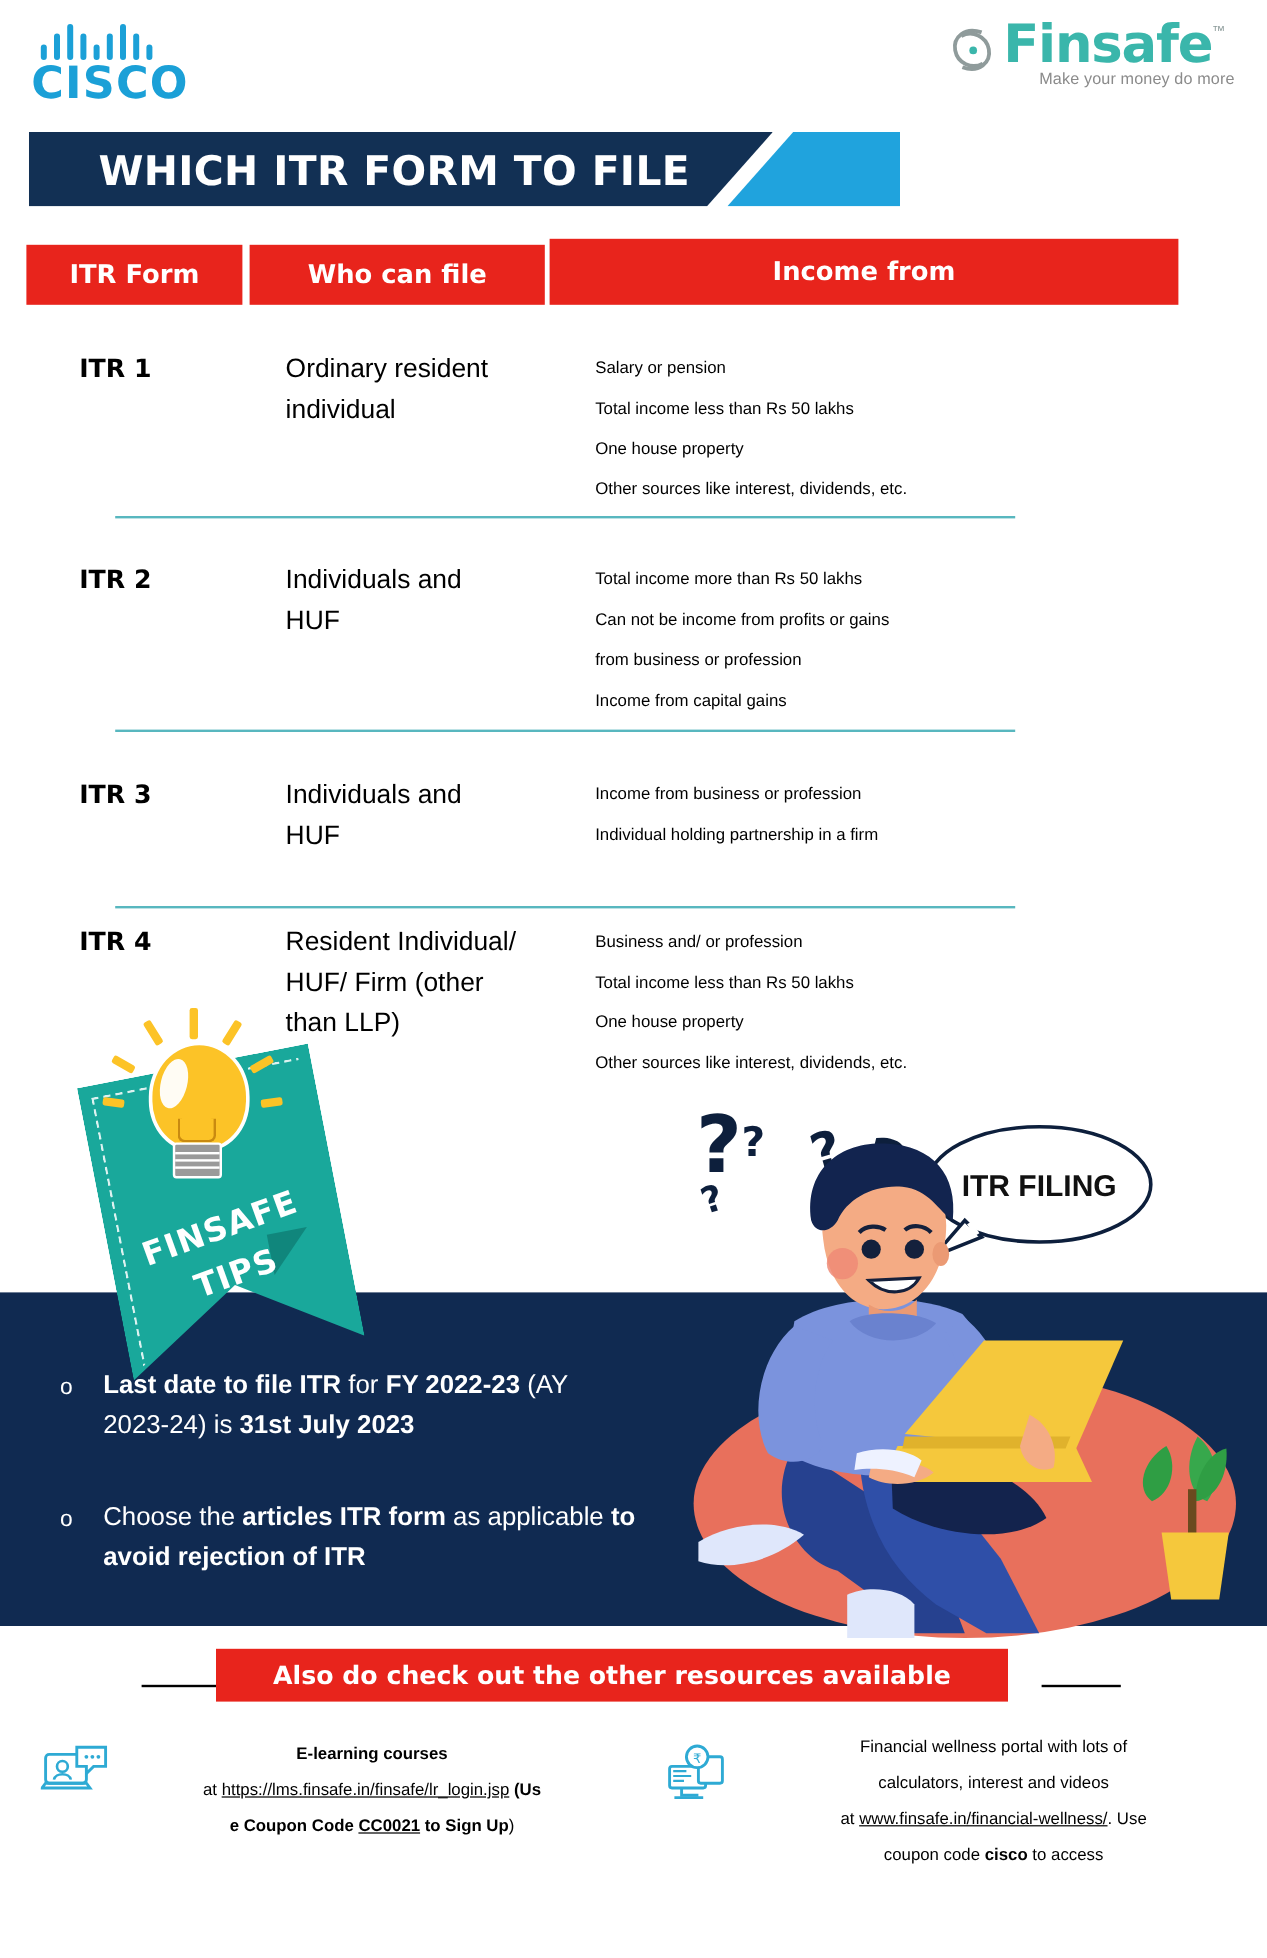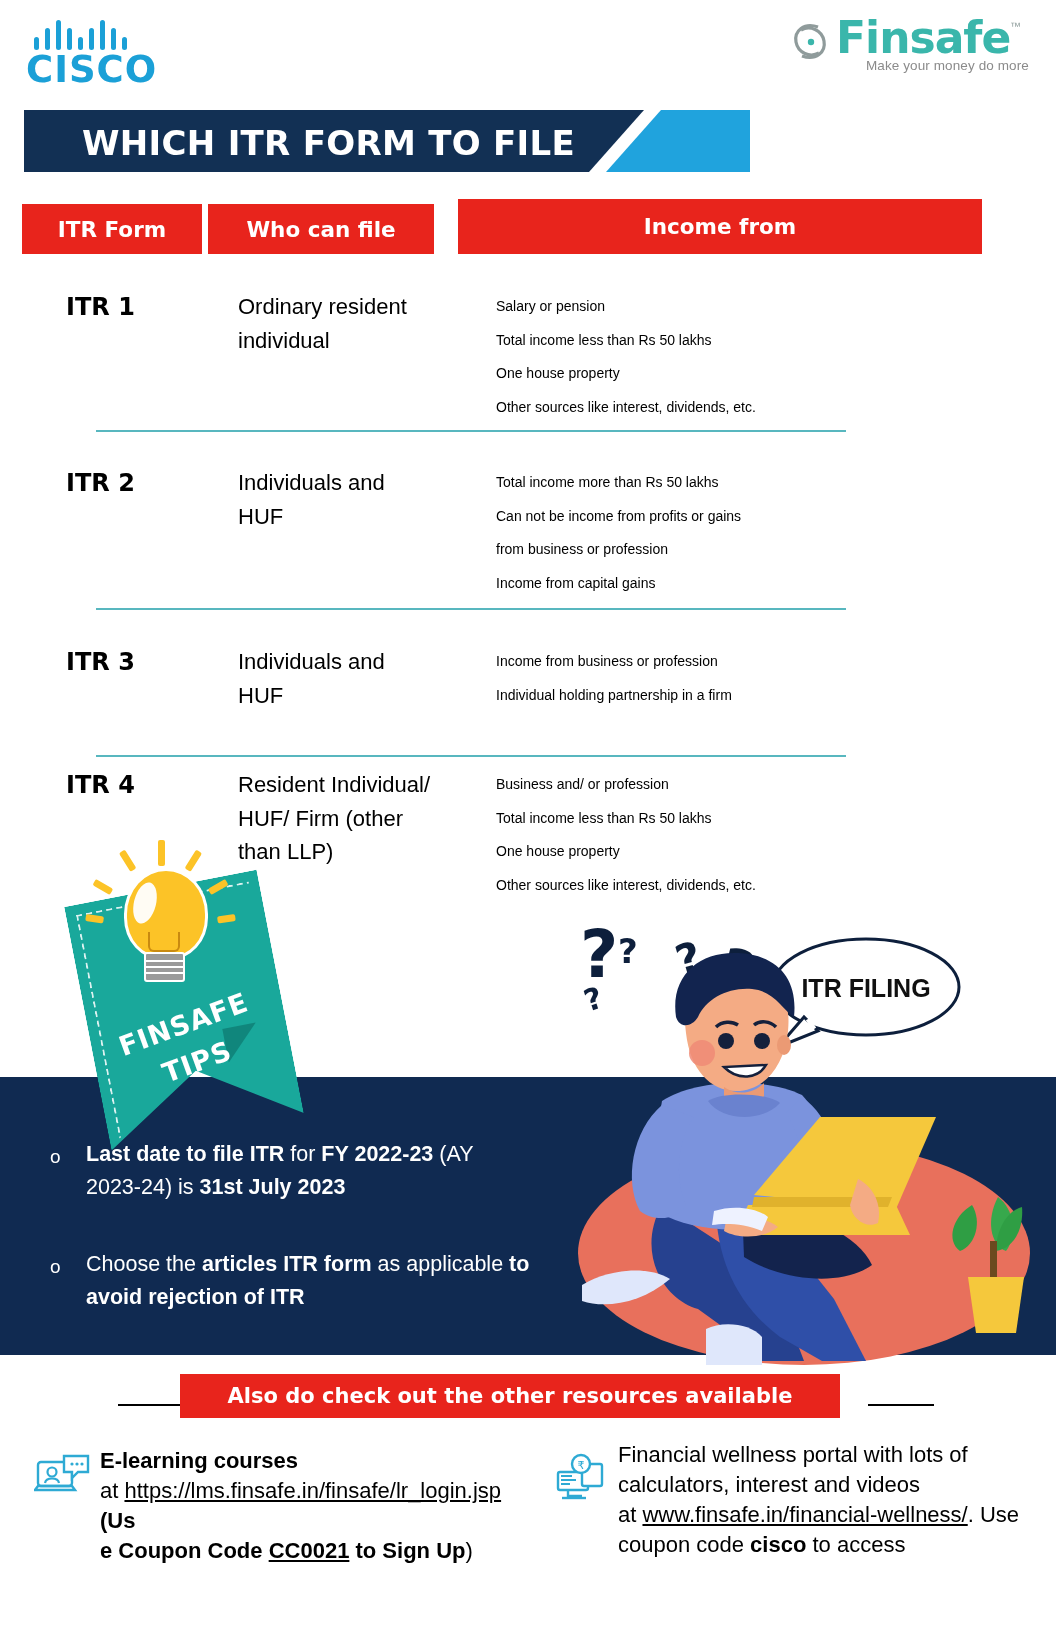--- a/index.html
+++ b/index.html
@@ -33,26 +33,26 @@
     clip-path:polygon(0 0,620px 0,565px 62px,0 62px);}
   .title-cyan{position:absolute;left:582px;top:0;width:144px;height:62px;background:#20a3dd;
     clip-path:polygon(55px 0,144px 0,144px 62px,0 62px);}
   .title-text{position:absolute;left:58px;top:13px;font-size:34px;font-weight:bold;color:#fff;
     letter-spacing:.3px;font-family:"DejaVu Sans", sans-serif;}
 
   
   .hdr{position:absolute;background:#e8241c;color:#fff;font-weight:bold;font-size:21.5px;
     display:flex;align-items:center;justify-content:center;font-family:"DejaVu Sans", sans-serif;}
   .hdr-1{left:22px;top:204px;width:180px;height:50px;}
-  .hdr-2{left:208px;top:204px;width:226px;height:50px;}
+  .hdr-2{left:208px;top:204px;width:246px;height:50px;}
   .hdr-3{left:458px;top:199px;width:524px;height:55px;}
 
   
   .row{position:absolute;left:22px;width:980px;}
-  .cell-form{position:absolute;left:44px;font-weight:bold;font-size:24px;
+  .cell-form{position:absolute;left:44px;font-weight:bold;font-size:21px;
     font-family:"DejaVu Sans", sans-serif;white-space:pre-line;line-height:34px;}
   .cell-who{position:absolute;left:216px;font-size:22px;line-height:33.5px;white-space:pre-line;}
   .cell-inc{position:absolute;left:474px;font-size:14px;line-height:33.5px;white-space:pre-line;}
   .rule{position:absolute;left:96px;width:750px;height:2px;background:#58b7bf;}
 
   
   .navy-band{position:absolute;left:0;top:1077px;width:1056px;height:278px;background:#102a51;}
 
   
   .tips{position:absolute;left:86px;top:886px;width:196px;height:248px;transform:rotate(-11deg);}
@@ -89,21 +89,21 @@
   .bullet b{font-weight:bold;}
 
   
   .res-rule-l{position:absolute;left:118px;top:1404px;width:70px;height:2px;background:#000;}
   .res-rule-r{position:absolute;left:868px;top:1404px;width:66px;height:2px;background:#000;}
   .res-band{position:absolute;left:180px;top:1374px;width:660px;height:44px;background:#e8241c;
     display:flex;align-items:center;justify-content:center;color:#fff;font-weight:bold;font-size:21px;
     font-family:"DejaVu Sans", sans-serif;}
 
   
-  .foot{position:absolute;font-size:22px;line-height:30px;}
+  .foot{position:absolute;font-size:14px;line-height:30px;text-align:center;}
   .foot-l{left:100px;top:1446px;width:420px;}
   .foot-r{left:618px;top:1440px;width:420px;}
   .foot b{font-weight:bold;}
   .foot u{text-decoration:underline;}
   .ficon{position:absolute;width:56px;height:52px;}
   .ficon-l{left:34px;top:1452px;}
   .ficon-r{left:552px;top:1452px;}
 </style>
 </head>
 <body>

